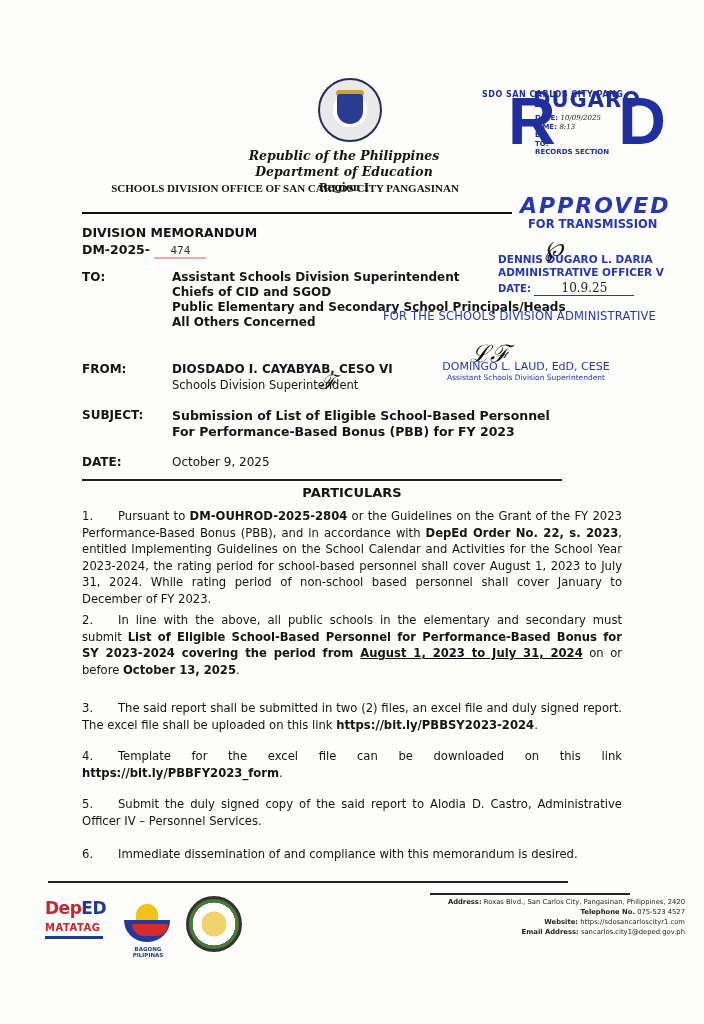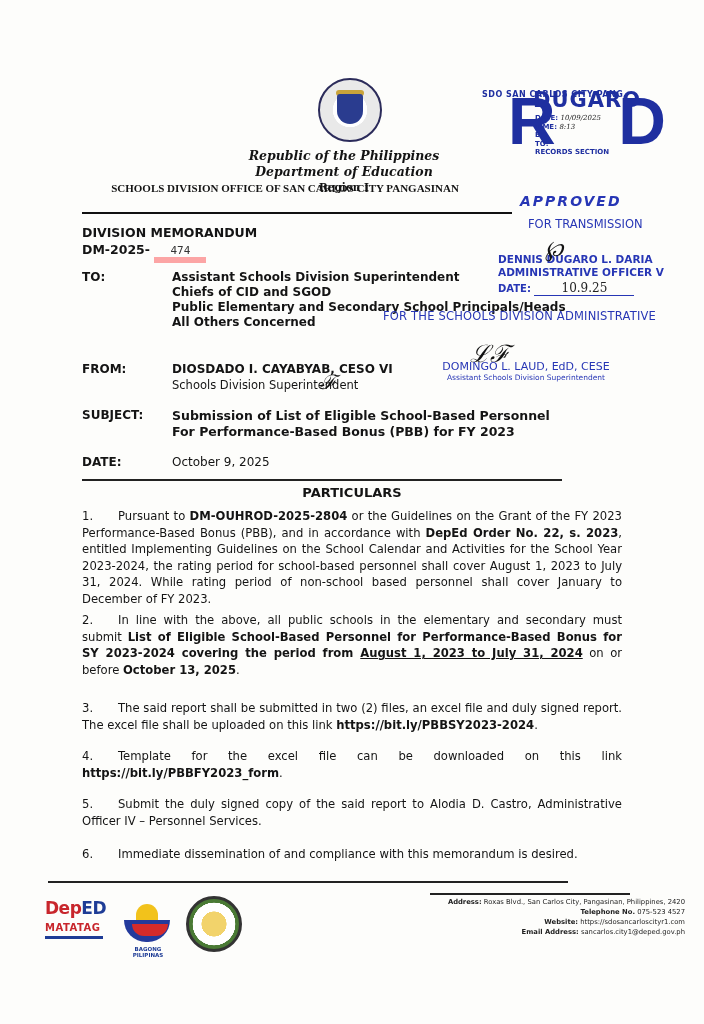--- a/index.html
+++ b/index.html
@@ -15,37 +15,37 @@
   .seal .bar { position: absolute; left: 16px; top: 10px; width: 28px; height: 6px; background: #c9a33a; border-radius: 3px; }
   .hdr { left: 0; width: 688px; text-align: center; font-family: "DejaVu Serif", serif; }
   .h1 { top: 148px; font-size: 12.5px; font-weight: bold; font-style: italic; }
   .h2 { top: 164px; font-size: 12.5px; font-weight: bold; font-style: italic; }
   .h3 { top: 181px; font-size: 10.5px; font-weight: bold; }
   .h4 { top: 182px; left: 60px; width: 450px; text-align: center; font-size: 11px; font-weight: bold;
         font-family: "Liberation Serif", serif; }
   .rule1 { left: 82px; top: 212px; width: 430px; height: 2px; background: #111; }
   .memo-title { left: 82px; top: 225px; font-size: 12.5px; font-weight: bold; }
   .memo-no { left: 82px; top: 242px; font-size: 12.5px; font-weight: bold; }
-  .memo-no .num { display: inline-block; width: 52px; border-bottom: 6px solid #fca5a5; font-weight: normal;
+  .memo-no .num { display: inline-block; width: 52px; border-bottom: 2px solid #fca5a5; font-weight: normal;
      font-family: "DejaVu Sans Mono", monospace; font-size: 11px; text-align: center; color: #333; }
   .lbl { left: 82px; font-size: 12px; font-weight: bold; }
   .val { left: 172px; font-size: 12px; }
   .b { font-weight: bold; }
   .to-list div { line-height: 15px; }
   .released { left: 508px; top: 84px; width: 158px; height: 72px; }
   .released .bigR { position: absolute; left: 0; top: 6px; font-size: 66px; font-weight: bold;
     font-family: "Liberation Sans", sans-serif; line-height: 62px; color: #1f2fa0; }
   .released .bigD { position: absolute; right: 0; top: 6px; font-size: 66px; font-weight: bold;
     font-family: "Liberation Sans", sans-serif; line-height: 62px; color: #1f2fa0; }
   .released .word { position: absolute; left: 25px; top: 4px; font-size: 21px; font-weight: bold; letter-spacing: 1px; color: #1f2fa0; }
   .released .rows { position: absolute; left: 27px; top: 30px; font-size: 7px; line-height: 8.5px; color: #1f2fa0; font-weight: bold; }
   .released .rows span.hand { font-family: "DejaVu Serif", serif; font-style: italic; font-weight: normal; color: #222; }
   .top-strip { left: 482px; top: 90px; font-size: 8px; font-weight: bold; color: #1f2fa0; letter-spacing: 0.5px; }
-  .approved { left: 520px; top: 193px; font-size: 14px; font-weight: bold; letter-spacing: 2px; color: #2736b5; font-style: italic; }
-  .approved-sub { left: 528px; top: 217px; font-size: 11.5px; font-weight: normal; color: #2736b5; }
+  .approved { left: 520px; top: 193px; font-size: 22px; font-weight: bold; letter-spacing: 2px; color: #2736b5; font-style: italic; }
+  .approved-sub { left: 528px; top: 217px; font-size: 11.5px; font-weight: bold; color: #2736b5; }
   .approver { left: 498px; top: 253px; font-size: 10.5px; font-weight: bold; color: #2736b5; line-height: 13px; }
   .approver-date { left: 498px; top: 281px; font-size: 10px; font-weight: bold; color: #2736b5; }
   .approver-date .hand { display: inline-block; width: 100px; border-bottom: 1.5px solid #2736b5; font-family: "DejaVu Serif", serif;
      font-weight: normal; font-size: 12px; color: #222; text-align: center; }
   .for-sds { left: 383px; top: 309px; font-size: 11.5px; color: #2736b5; letter-spacing: 0.2px; }
   .asds { left: 436px; top: 360px; text-align: center; width: 180px; color: #2736b5; }
   .asds .n { font-size: 11px; }
   .asds .t { font-size: 7.5px; }
   .sig { font-family: "DejaVu Serif", serif; font-style: italic; color: #111; }
   .rule2 { left: 82px; top: 479px; width: 480px; height: 2px; background: #222; }

